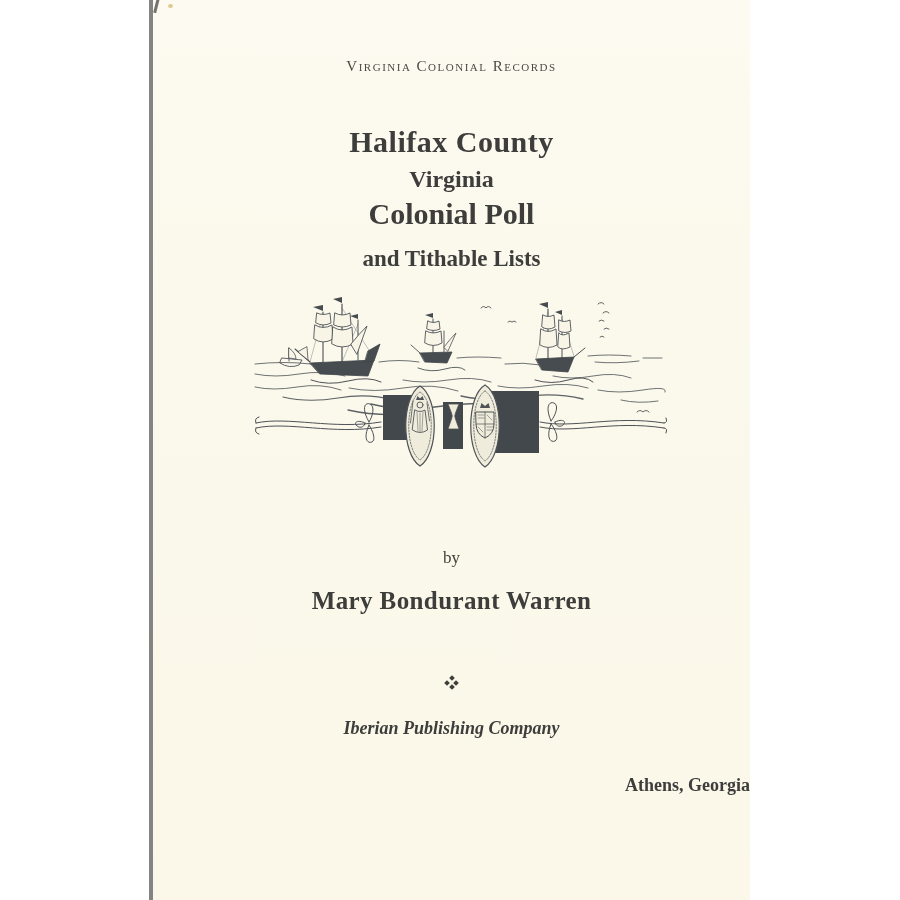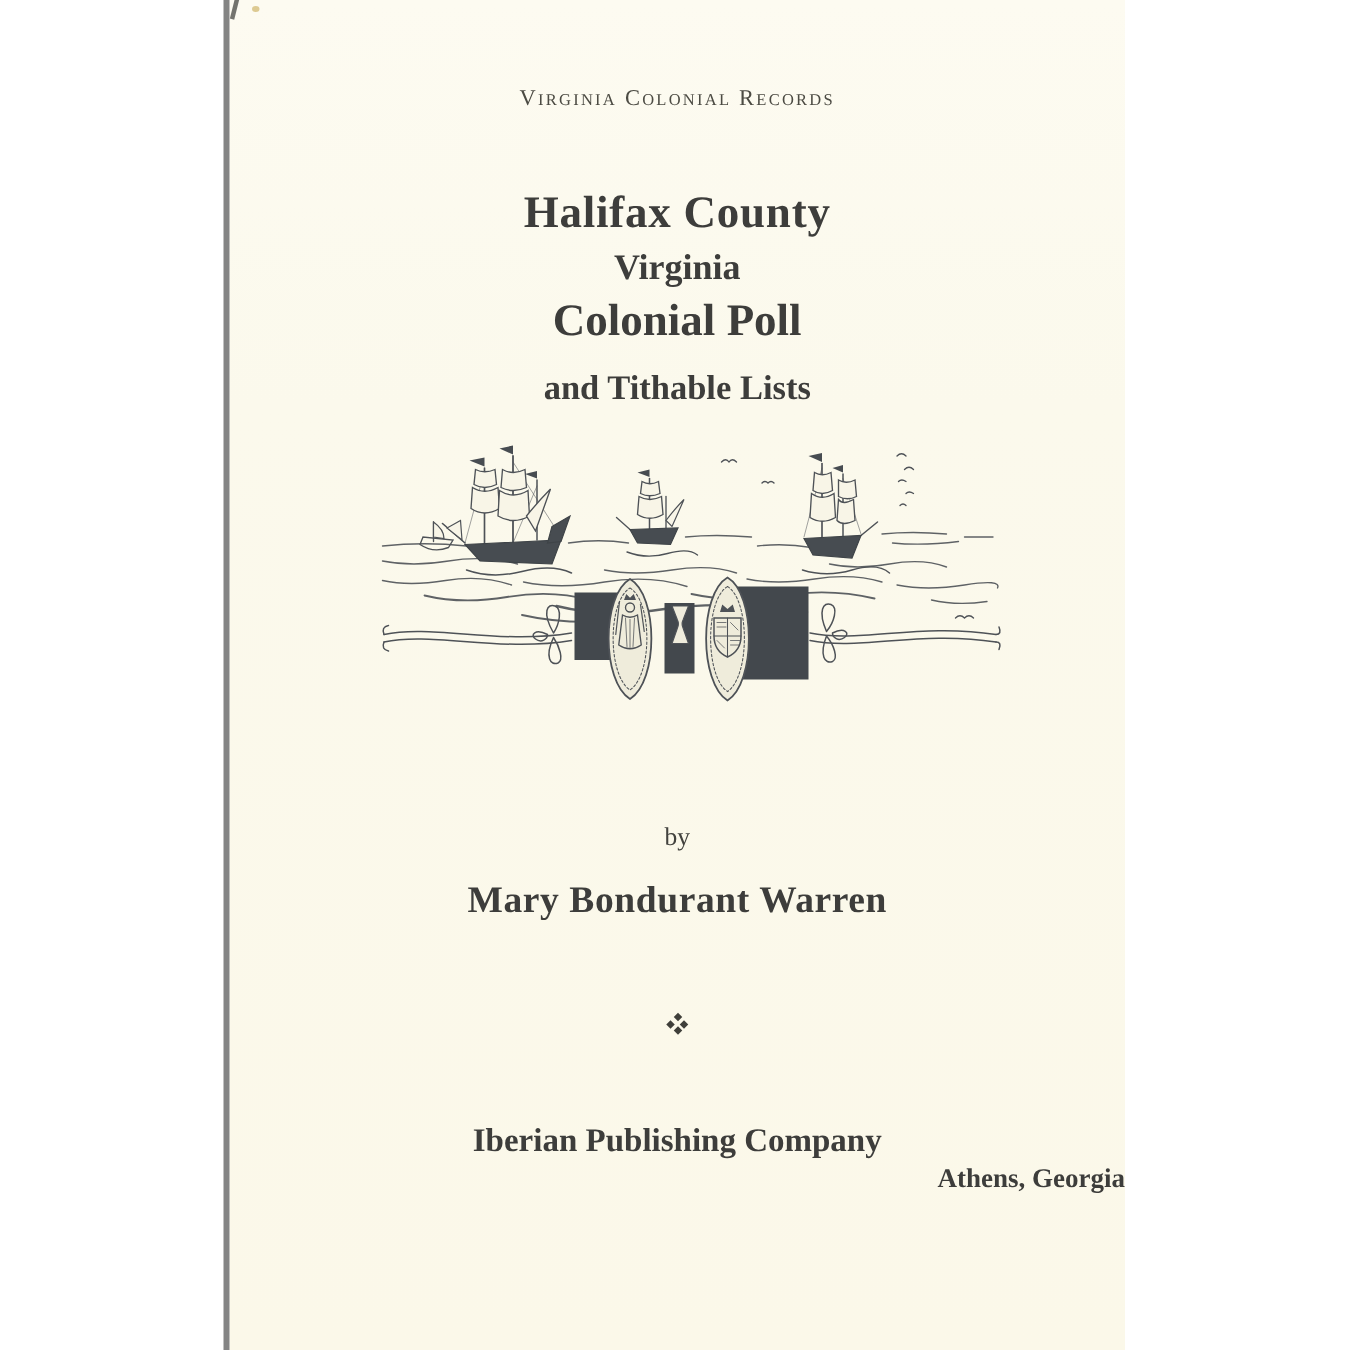--- a/index.html
+++ b/index.html
@@ -31,21 +31,21 @@
     font-variant:small-caps;
     letter-spacing:1.5px;
     color:#4c4b43;
   }
   .t1{top:127px;font-size:30px;font-weight:bold;letter-spacing:.5px;}
   .t2{top:167px;font-size:24px;font-weight:bold;}
   .t3{top:199px;font-size:30px;font-weight:bold;}
   .t4{top:232px;font-size:23px;font-weight:bold;margin-top:15px;}
   .by{top:549px;font-size:17px;color:#42423e;}
   .author{top:588px;font-size:25px;font-weight:bold;letter-spacing:.4px;}
-  .publisher{top:749px;font-size:22px;font-weight:bold;}
+  .publisher{top:719px;font-size:18px;font-weight:bold;font-style:italic;}
   .location{top:776px;font-size:18px;font-weight:bold;text-align:right;}
   .illus{
     position:absolute;
     left:100px;top:292px;
     width:415px;height:185px;
   }
   .ornament{
     position:absolute;
     top:676px;left:0;right:0;
     height:14px;

